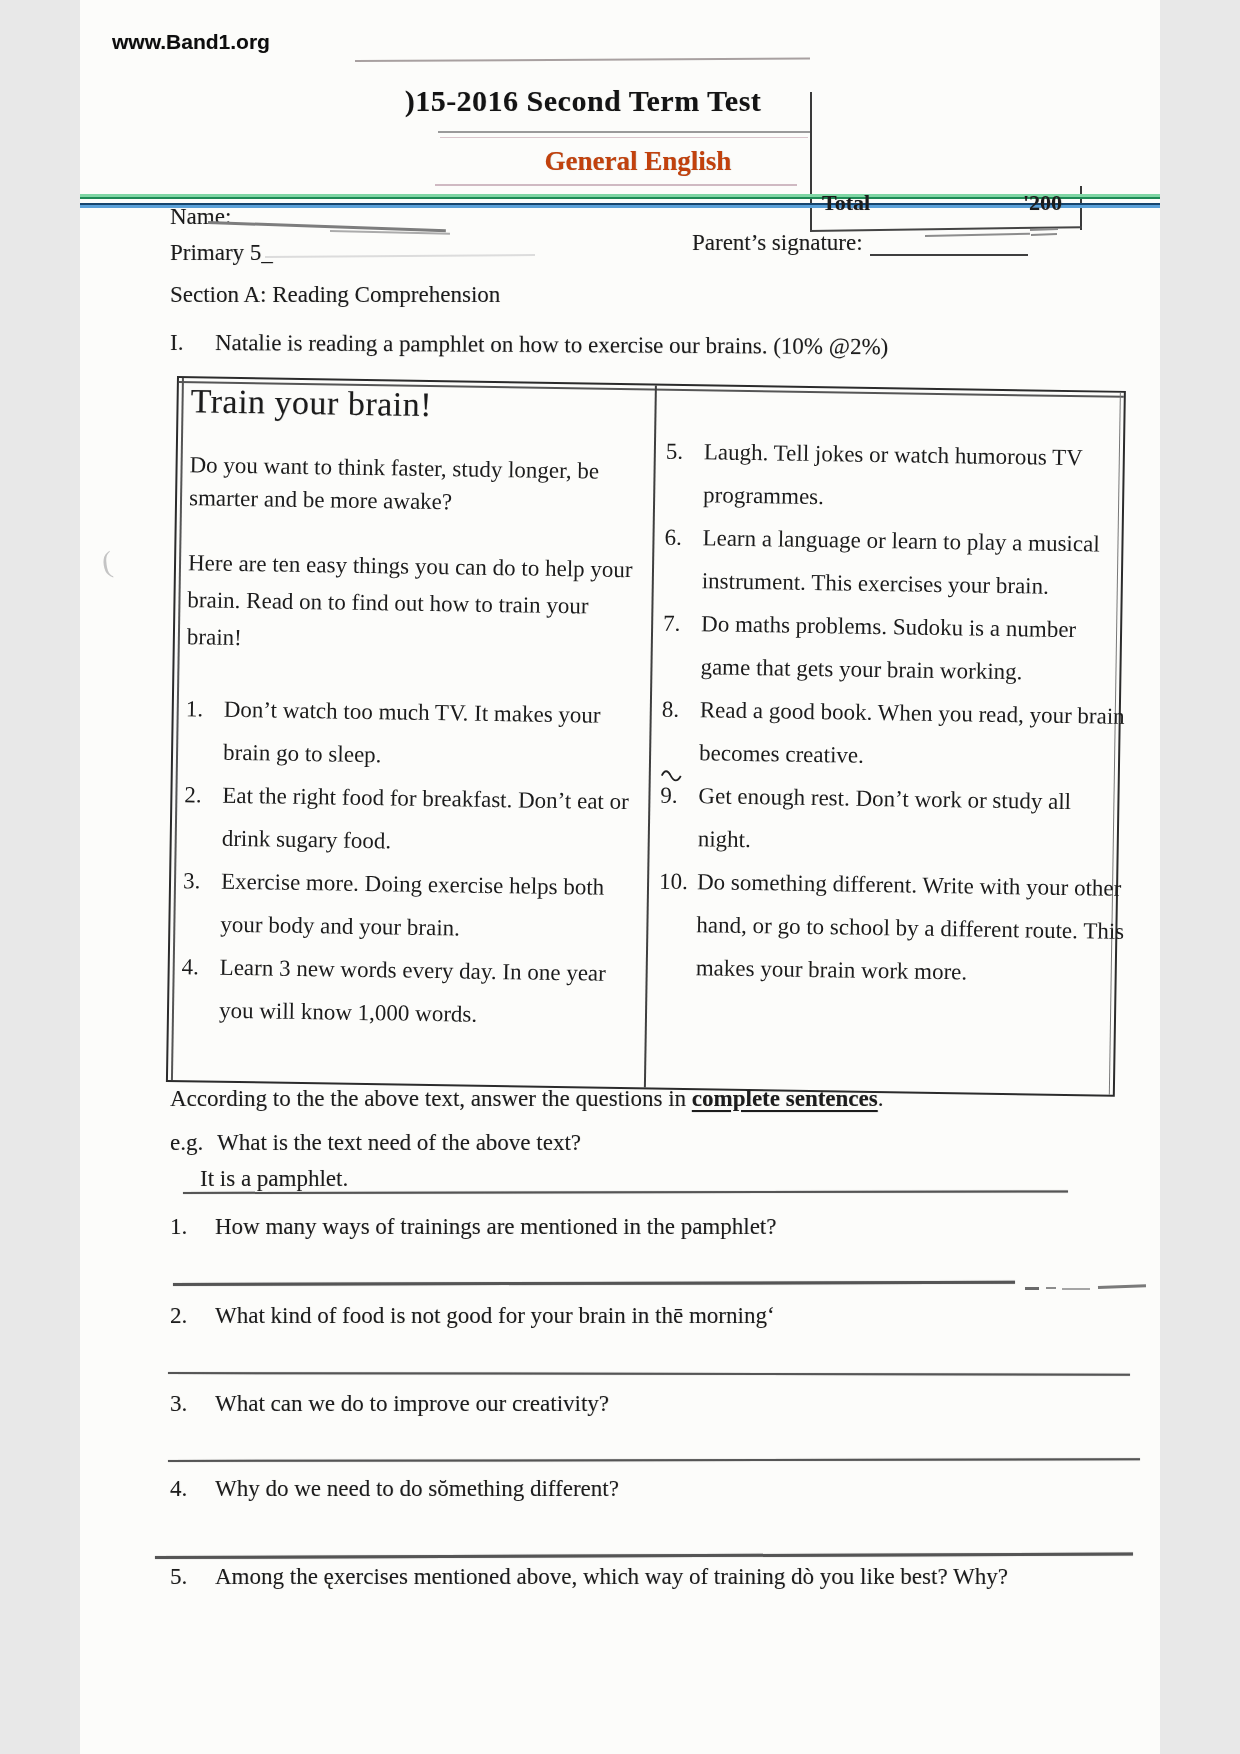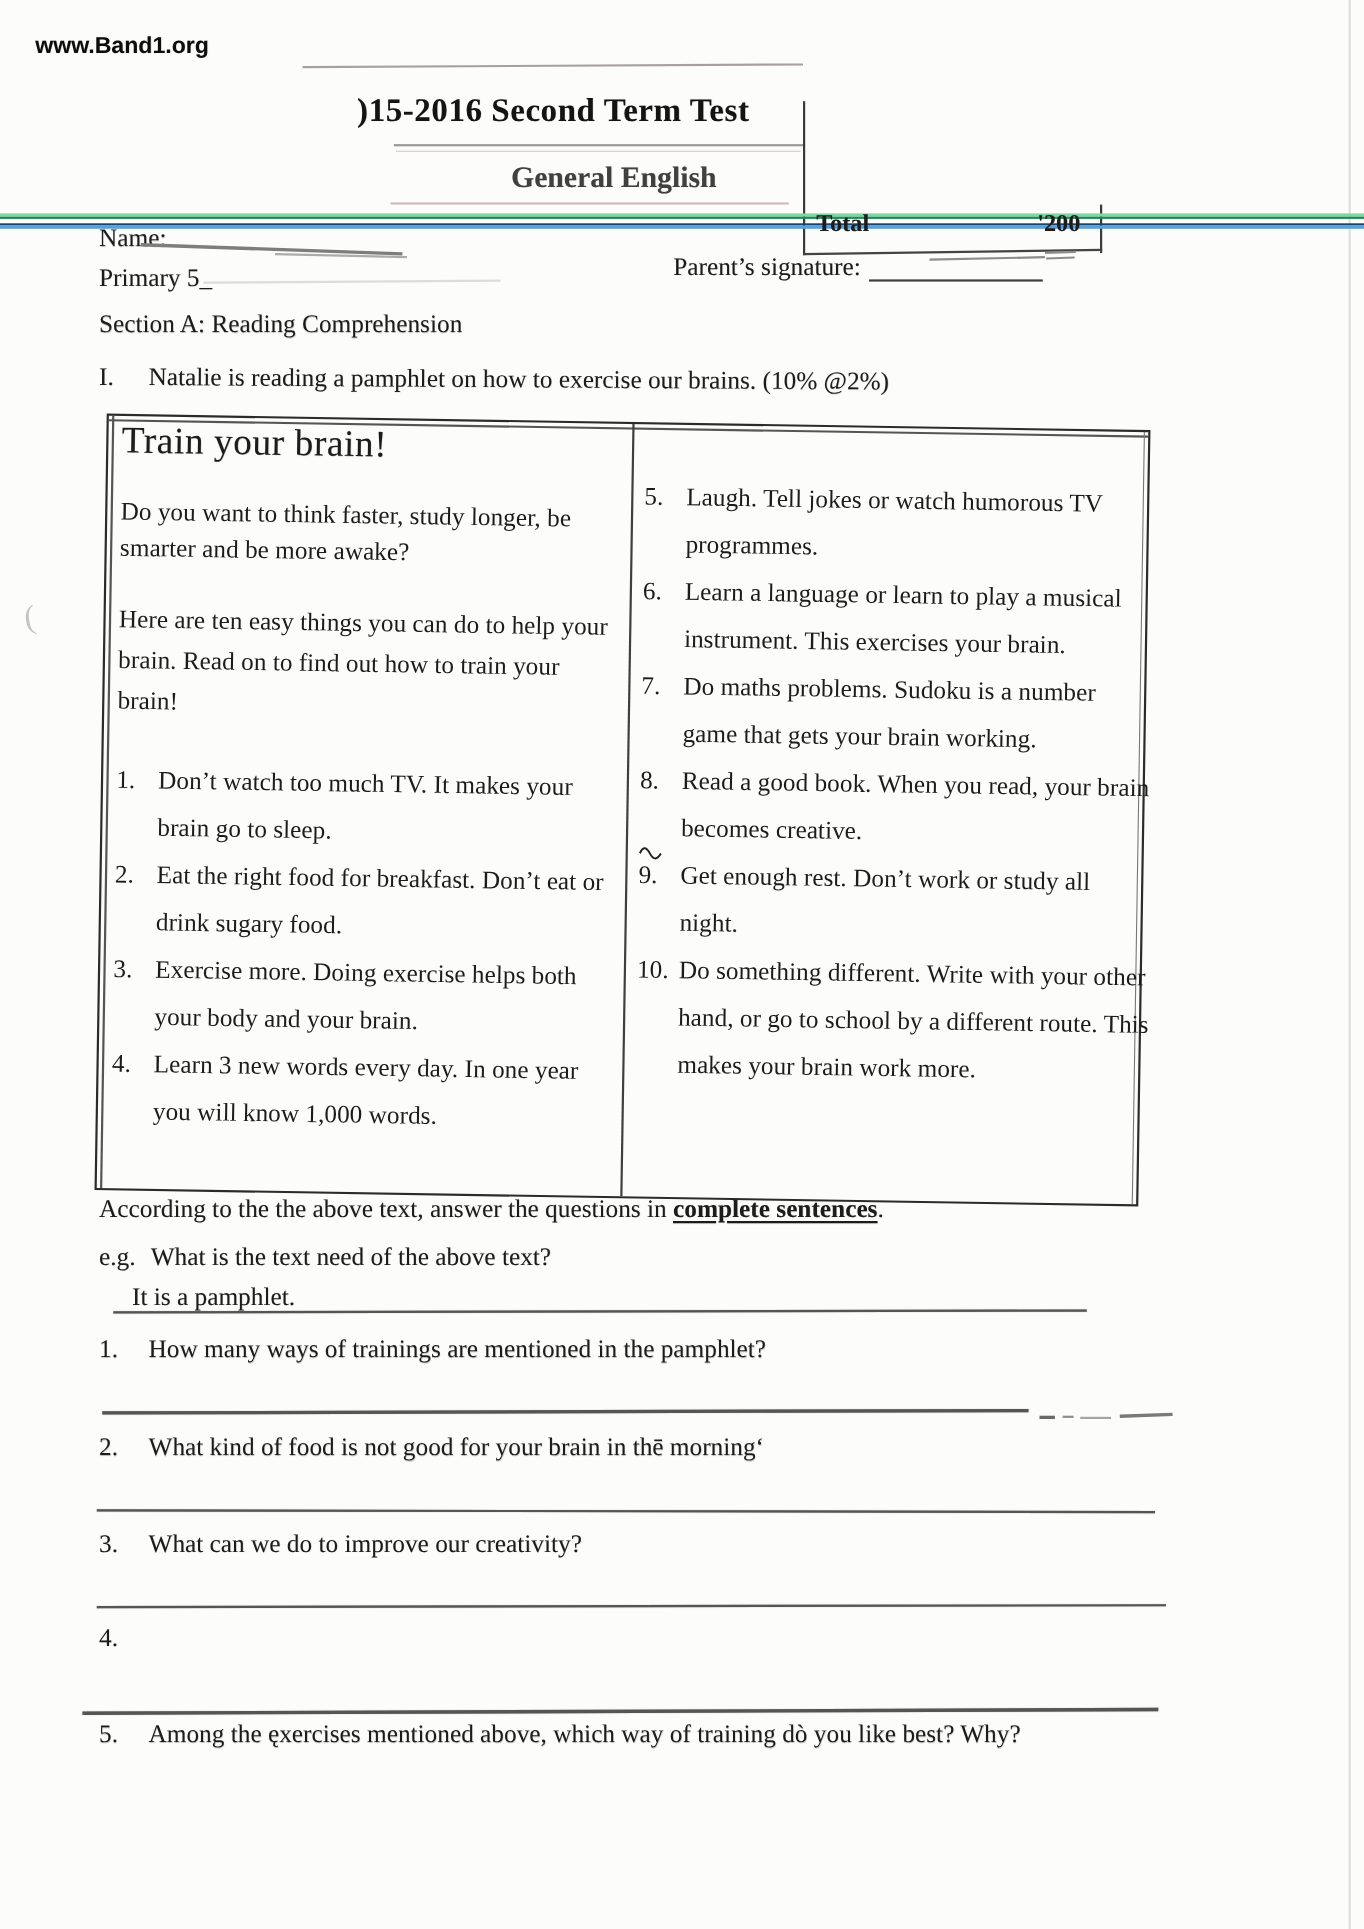--- a/index.html
+++ b/index.html
@@ -1,25 +1,25 @@
 <!DOCTYPE html>
 <html><head>
 <meta charset="utf-8">
 <style>
   html,body{margin:0;padding:0;background:#e8e8e8;}
   .page{
-    position:relative; width:1240px; height:1754px; margin:0 auto;
+    position:relative; width:1080px; height:1754px; margin:0 auto;
     background:#fcfcfa; overflow:hidden;
     font-family:"Liberation Serif", serif; color:#1c1c1c;
   }
   .abs{position:absolute;}
   .txt{white-space:nowrap; text-shadow:0.3px 0.3px 0.7px rgba(70,70,70,0.35);}
   .watermark{font-family:"Liberation Sans", sans-serif; font-size:21px; font-weight:600; color:#0d0d0d;}
   .title1{font-size:30px; font-weight:700; letter-spacing:0.5px; color:#141414;}
-  .title2{font-size:27px; font-weight:700; color:#404040;}
+  .title2{font-size:27px; font-weight:700; color:#c2410c;}
   .hline{height:2px; background:#9a9a9a; transform-origin:left center;}
   .vline{width:2px; background:#3a3a3a;}
   .total-lbl{font-size:22px; font-weight:600; z-index:3;}
   .label{font-size:23px;}
   .band{left:0; width:1240px; z-index:1;}
   .ans-line{background:#555; transform-origin:left center; box-shadow:0 0 1px rgba(80,80,80,0.6);}
   .pen{background:#8c8c8c; transform-origin:left center;}
   .box{
     left:97px; top:376px; width:945px; height:702px;
     border:2px solid #2b2b2b; transform:rotate(0.9deg); transform-origin:top left;
@@ -158,20 +158,21 @@
   <div class="abs ans-line" style="left:88px; top:1372px; width:962px; height:2px; transform:rotate(0.1deg);"></div>
 
   <div class="q-row" style="left:90px; top:1391px;">
     <span class="q-num txt">3.</span>
     <span class="q-text txt">What can we do to improve our creativity?</span>
   </div>
   <div class="abs ans-line" style="left:88px; top:1460px; width:972px; height:2px; transform:rotate(-0.1deg);"></div>
 
   <div class="q-row" style="left:90px; top:1476px;">
     <span class="q-num txt">4.</span>
+    <span class="q-text txt">Why do we need to do sŏmething different?</span>
   </div>
   <div class="abs ans-line" style="left:75px; top:1556px; width:978px; height:2.5px; transform:rotate(-0.2deg);"></div>
 
   <div class="q-row" style="left:90px; top:1564px;">
     <span class="q-num txt">5.</span>
     <span class="q-text txt">Among the ęxercises mentioned above, which way of training dò you like best? Why?</span>
   </div>
 
 </div>
 

